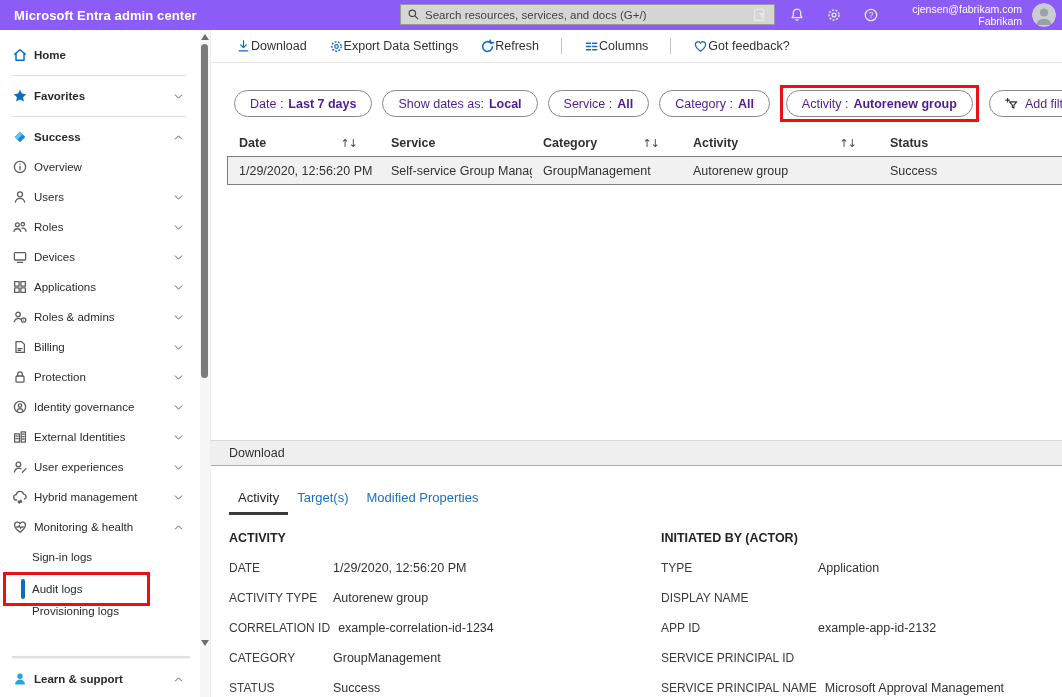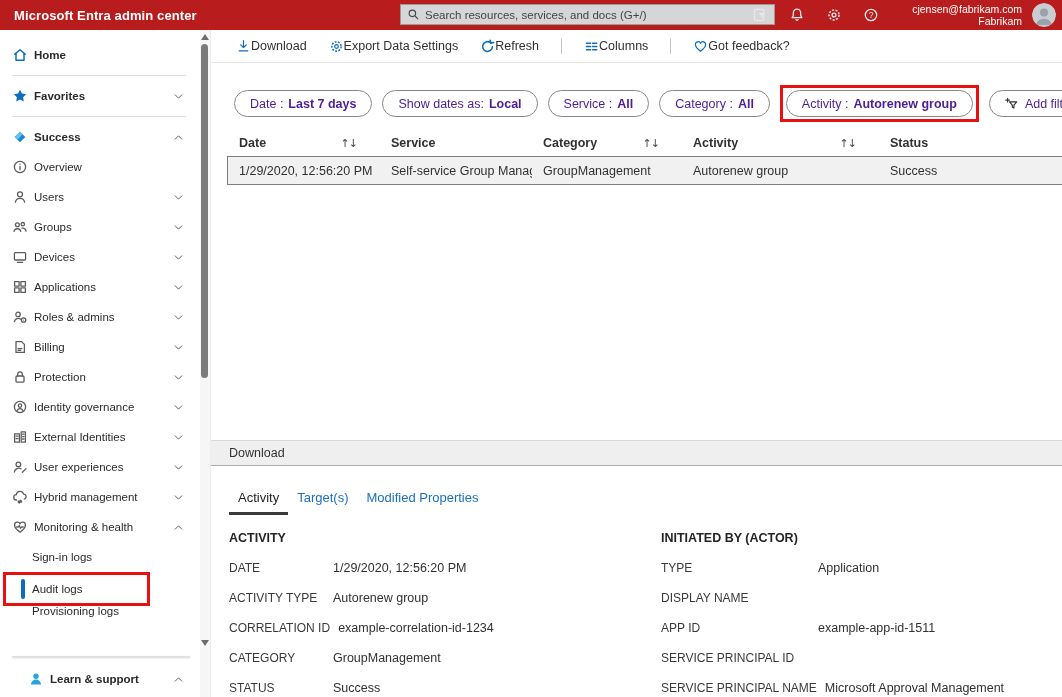--- a/index.html
+++ b/index.html
@@ -1,21 +1,21 @@
 <!DOCTYPE html>
 <html><head>
 <meta charset="utf-8">
 <style>
   * { margin:0; padding:0; box-sizing:border-box; }
   html,body { width:1062px; height:697px; overflow:hidden; background:#fff;
     font-family:"Liberation Sans","DejaVu Sans",sans-serif; font-size:12.5px; color:#323130; }
   svg { display:block; }
 
   
-  .topbar { position:relative; height:30px; background:#b91c1c; display:flex; align-items:center; }
+  .topbar { position:relative; height:30px; background:#8b5cf6; display:flex; align-items:center; }
   .topbar-title { color:#fff; font-weight:700; font-size:13px; padding-left:14px; letter-spacing:.1px; }
   .search-wrap { position:absolute; left:400px; top:4px; width:375px; height:21px; background:#d6d6d6;
     border:1px solid #9a9a9a; display:flex; align-items:center; padding:0 6px; gap:5px; }
   .search-wrap input { flex:1; border:none; outline:none; background:transparent; font-size:11.5px;
     color:#2b2b2b; font-family:inherit; }
   .search-wrap input::placeholder { color:#444; opacity:1; }
   .topbar-icons { position:absolute; left:752px; top:0; height:30px; display:flex; align-items:center; gap:21px; color:#e8e8e8; }
   .tb-icon { width:16px; height:16px; cursor:pointer; }
   .account { position:absolute; right:40px; top:3px; text-align:right; color:#fff; font-size:10.5px; line-height:12px; }
   .avatar { position:absolute; right:6px; top:3px; width:24px; height:24px; border-radius:50%; overflow:hidden; cursor:pointer; }
@@ -32,21 +32,21 @@
   .sb-item.bold .sb-label { font-weight:700; }
   .sb-item .sb-chev { margin-left:auto; margin-right:16px; width:11px; height:11px; color:#5f5d5b; }
   .sb-sub { padding-left:32px; }
   .sb-divider { height:1px; background:#e1dfdd; margin:5px 14px 5px 12px; }
   .sb-item.audit { position:relative; height:34px; margin:0 50px 0 3px; border:3px solid #e8110f; padding-left:26px; }
   .sb-item.audit .accent { position:absolute; left:15px; top:4px; width:4px; height:20px; background:#0f6cbd; border-radius:2px; }
   .sb-item.clipped { height:17px; overflow:hidden; align-items:flex-end; }
   .sb-item.clipped .sb-label { line-height:24px; }
   .sb-footer { position:absolute; left:0; right:0; bottom:0; background:#fff; }
   .sb-footer .sb-divider { box-shadow:0 1px 2px rgba(0,0,0,.25); margin:0 10px 4px 12px; }
-  .sb-footer .sb-item { height:36px;margin-left:16px; }
+  .sb-footer .sb-item { height:36px; }
   .sb-footer .sb-label { font-weight:700; }
 
   
   .sb-scroll { position:relative; width:10px; flex:0 0 10px; background:#f6f6f6; }
   .sb-scroll .arrow-up, .sb-scroll .arrow-down { position:absolute; left:1px; width:0; height:0; cursor:pointer; }
   .sb-scroll .arrow-up { top:4px; border-left:4px solid transparent; border-right:4px solid transparent; border-bottom:6px solid #6d6d6d; }
   .sb-scroll .arrow-down { top:610px; border-left:4px solid transparent; border-right:4px solid transparent; border-top:6px solid #6d6d6d; }
   .sb-thumb { position:absolute; left:1px; top:14px; width:7px; height:334px; background:#7b7b7b; border-radius:4px; cursor:grab; }
 
   
@@ -211,21 +211,21 @@
         </div>
         <div class="sb-item">
           <span class="sb-icon">
             <svg viewBox="0 0 16 16" width="100%" height="100%">
               <circle cx="5.4" cy="5.8" r="1.9" fill="none" stroke="currentColor" stroke-width="1.3" stroke-linecap="round" stroke-linejoin="round"></circle>
               <path d="M2 12.4 a3.5 3.5 0 0 1 6.8 0" fill="none" stroke="currentColor" stroke-width="1.3" stroke-linecap="round" stroke-linejoin="round"></path>
               <circle cx="10.8" cy="5.2" r="1.7" fill="none" stroke="currentColor" stroke-width="1.3" stroke-linecap="round" stroke-linejoin="round"></circle>
               <path d="M10 9.2 a3.2 3.2 0 0 1 4 3" fill="none" stroke="currentColor" stroke-width="1.3" stroke-linecap="round" stroke-linejoin="round"></path>
             </svg>
           </span>
-          <span class="sb-label">Groups</span>
+          <span class="sb-label">Roles</span>
           <span class="sb-chev">
             <svg viewBox="0 0 16 16" width="100%" height="100%">
               <path d="M3.2 5.6 L8 10.4 L12.8 5.6" fill="none" stroke="currentColor" stroke-width="1.4" stroke-linecap="round" stroke-linejoin="round"></path>
             </svg>
           </span>
         </div>
         <div class="sb-item">
           <span class="sb-icon">
             <svg viewBox="0 0 16 16" width="100%" height="100%">
               <rect x="2.4" y="3.6" width="11.2" height="7.4" rx="1" fill="none" stroke="currentColor" stroke-width="1.3" stroke-linecap="round" stroke-linejoin="round"></rect>
@@ -560,21 +560,21 @@
             <div class="dfield">
               <span class="dlabel">TYPE</span>
               <span class="dvalue">Application</span>
             </div>
             <div class="dfield">
               <span class="dlabel">DISPLAY NAME</span>
               <span class="dvalue"></span>
             </div>
             <div class="dfield">
               <span class="dlabel">APP ID</span>
-              <span class="dvalue">example-app-id-1511</span>
+              <span class="dvalue">example-app-id-2132</span>
             </div>
             <div class="dfield">
               <span class="dlabel">SERVICE PRINCIPAL ID</span>
               <span class="dvalue"></span>
             </div>
             <div class="dfield">
               <span class="dlabel">SERVICE PRINCIPAL NAME</span>
               <span class="dvalue">Microsoft Approval Management</span>
             </div>
           </div>

